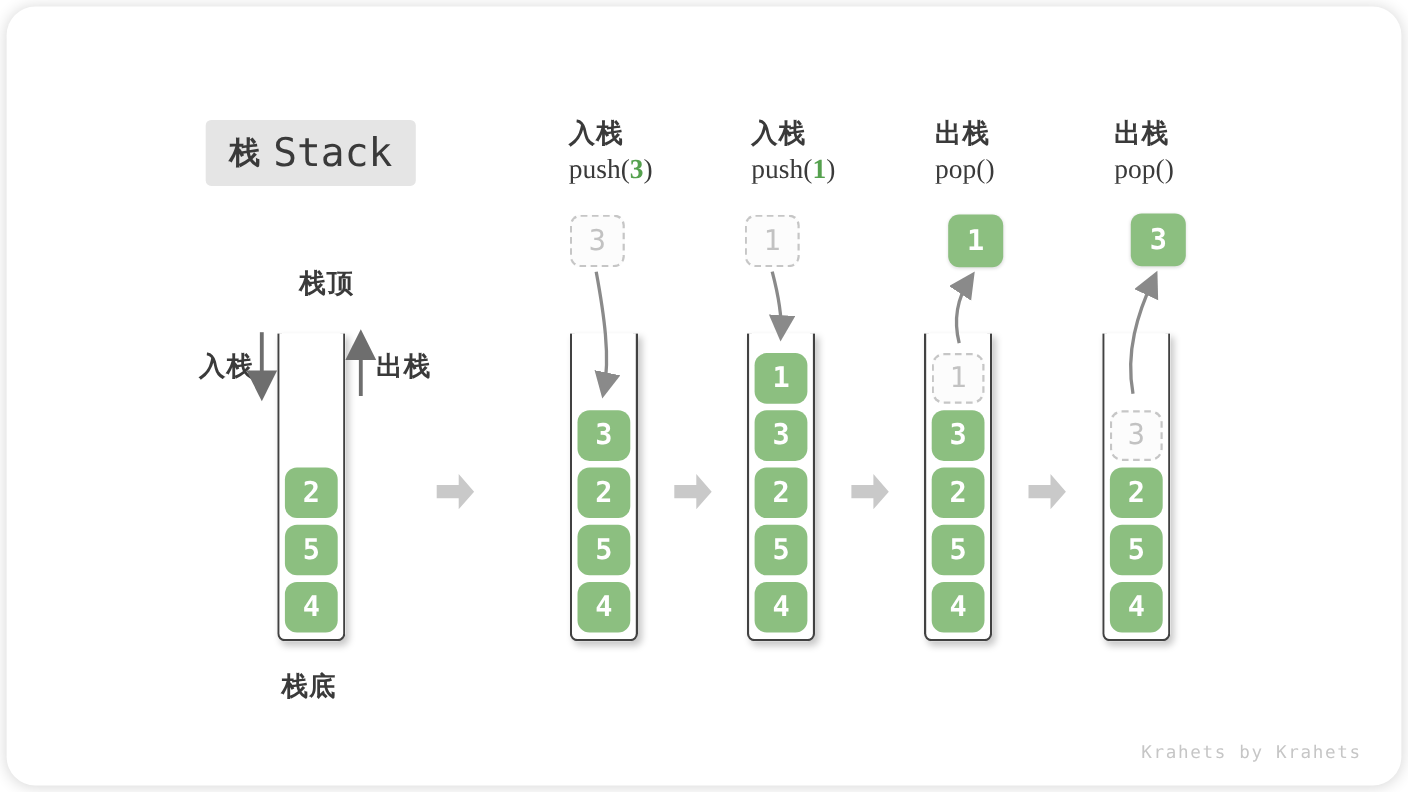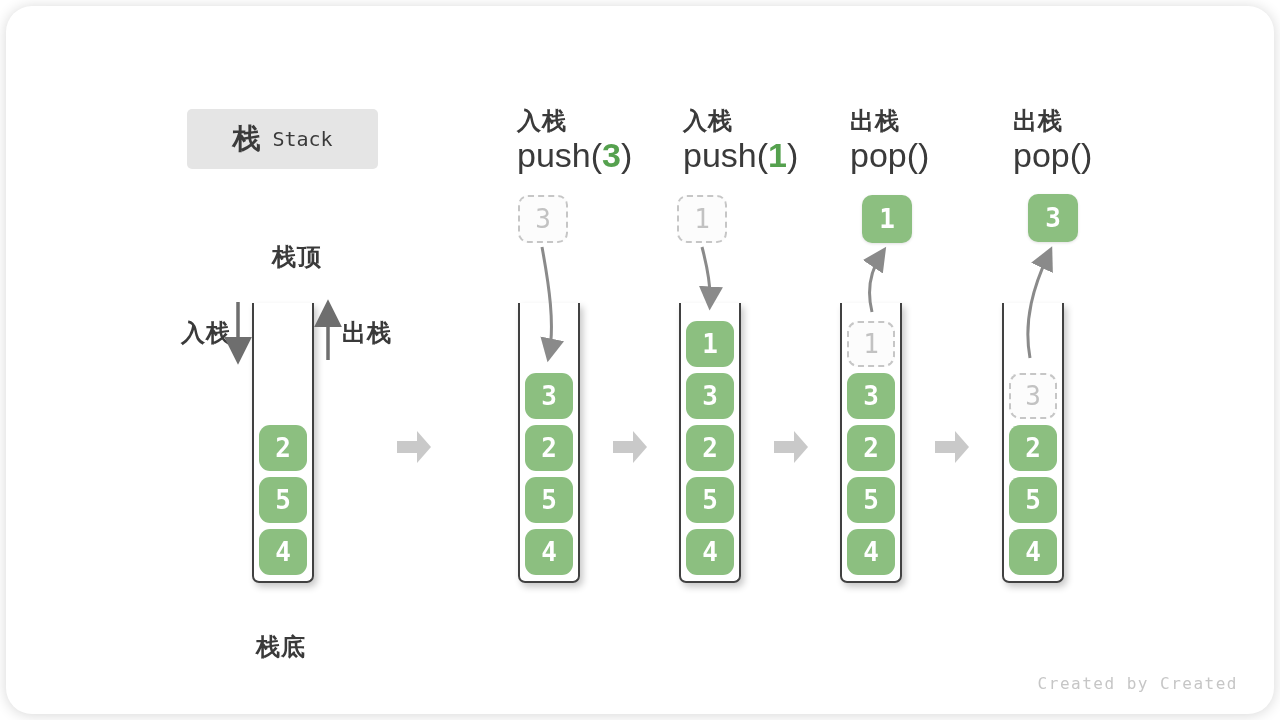--- a/index.html
+++ b/index.html
@@ -7,26 +7,26 @@
     font-family:"DejaVu Sans","Liberation Sans",sans-serif;}
   .card{position:absolute;left:6px;top:6px;right:6px;bottom:6px;background:#ffffff;
     border-radius:26px;box-shadow:0 1px 14px rgba(0,0,0,0.16);}
   .stage{position:absolute;inset:0;}
 
   
   .title-box{position:absolute;left:187px;top:109px;width:191px;height:60px;
     background:#e5e5e5;border-radius:5px;display:flex;align-items:center;justify-content:center;
     color:#3a3a3a;}
   .title-box .t-cn{font-size:28px;font-weight:700;}
-  .title-box .t-en{font-family:"DejaVu Sans Mono","Liberation Mono",monospace;font-size:20px;margin-left:12px;}
+  .title-box .t-en{font-family:"DejaVu Sans Mono","Liberation Mono",monospace;font-size:36px;margin-left:12px;}
 
   
   .op{position:absolute;top:106px;color:#3a3a3a;}
   .op-cn{font-size:24px;font-weight:700;line-height:30px;letter-spacing:1px;}
-  .op-code{font-family:Liberation Sans, sans-serif;font-size:34px;line-height:34px;margin-top:2px;}
+  .op-code{font-family:Liberation Serif, serif;font-size:25px;line-height:34px;margin-top:2px;}
   .op-code .arg{color:#55a14e;font-weight:700;}
 
   
   .side-label{position:absolute;font-size:24px;font-weight:700;color:#3a3a3a;letter-spacing:1px;}
 
   
   .stack{position:absolute;top:303px;width:62px;height:280px;box-sizing:border-box;
     border-left:2px solid #414141;border-right:2px solid #414141;border-bottom:2px solid #414141;
     border-radius:0 0 7px 7px;box-shadow:3px 4px 7px rgba(0,0,0,0.22);background:transparent;}
   .cell{position:absolute;left:50%;transform:translateX(-50%);width:48px;height:46px;
@@ -72,21 +72,21 @@
       <div class="op-code"><span>pop(</span><span class="arg"></span><span>)</span></div>
     </div>
     <div class="op" style="left:1013px">
       <div class="op-cn">出栈</div>
       <div class="op-code"><span>pop(</span><span class="arg"></span><span>)</span></div>
     </div>
 
     <div class="side-label" style="left:272px;top:241px">栈顶</div>
     <div class="side-label" style="left:181px;top:317px">入栈</div>
     <div class="side-label" style="left:342px;top:317px">出栈</div>
-    <div class="side-label" style="left:256px;top:631px">栈底</div>
+    <div class="side-label" style="left:256px;top:608px">栈底</div>
 
     <div class="stack" style="left:252px">
         <div class="cell" style="bottom: 110px;">2</div>
         <div class="cell" style="bottom: 58px;">5</div>
         <div class="cell" style="bottom: 6px;">4</div>
       </div>
     <div class="stack" style="left:518px">
         <div class="cell" style="bottom: 162px;">3</div>
         <div class="cell" style="bottom: 110px;">2</div>
         <div class="cell" style="bottom: 58px;">5</div>
@@ -136,15 +136,15 @@
 
       <path d="M872,312 C866,288 872,268 882,253" fill="none" stroke="#8a8a8a" stroke-width="3" marker-end="url(#headMid)"></path>
       <path d="M1030,358 C1023,320 1034,285 1049,253" fill="none" stroke="#8a8a8a" stroke-width="3" marker-end="url(#headMid)"></path>
 
       <path d="M397,441 h20 v-10 l14,16 l-14,16 v-10 h-20 Z" fill="#c9c9c9"></path>
       <path d="M613,441 h20 v-10 l14,16 l-14,16 v-10 h-20 Z" fill="#c9c9c9"></path>
       <path d="M774,441 h20 v-10 l14,16 l-14,16 v-10 h-20 Z" fill="#c9c9c9"></path>
       <path d="M935,441 h20 v-10 l14,16 l-14,16 v-10 h-20 Z" fill="#c9c9c9"></path>
     </svg>
 
-    <div class="watermark">Created by Created</div>
+    <div class="watermark">Krahets by Krahets</div>
   </div>
 </div>
 
 </body></html>

